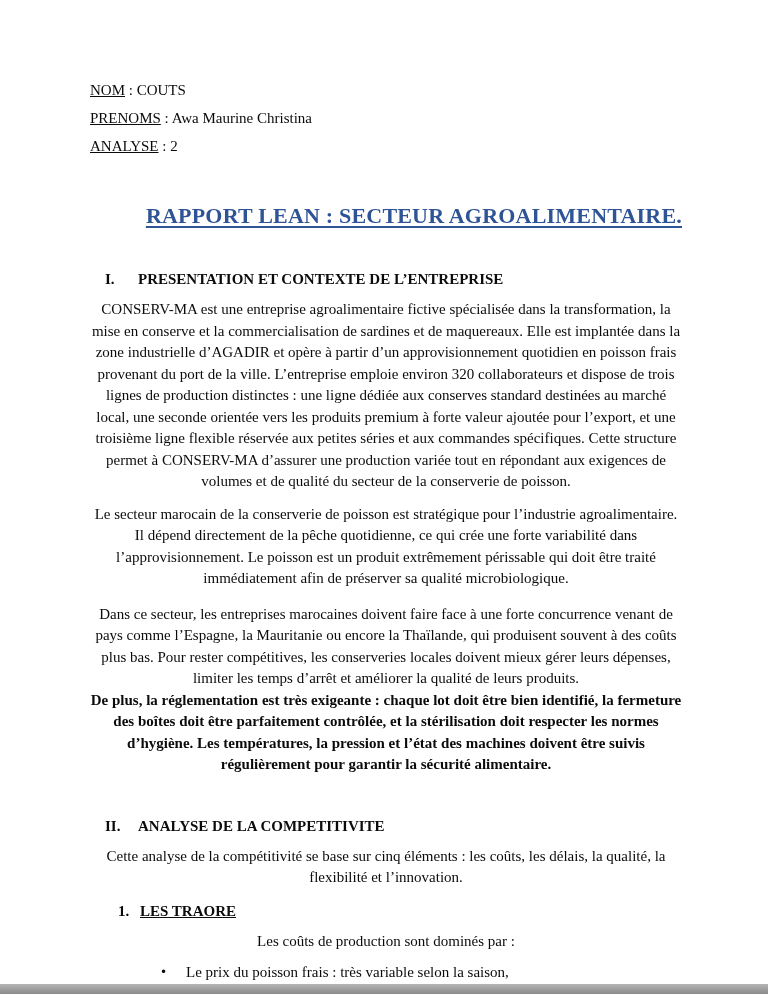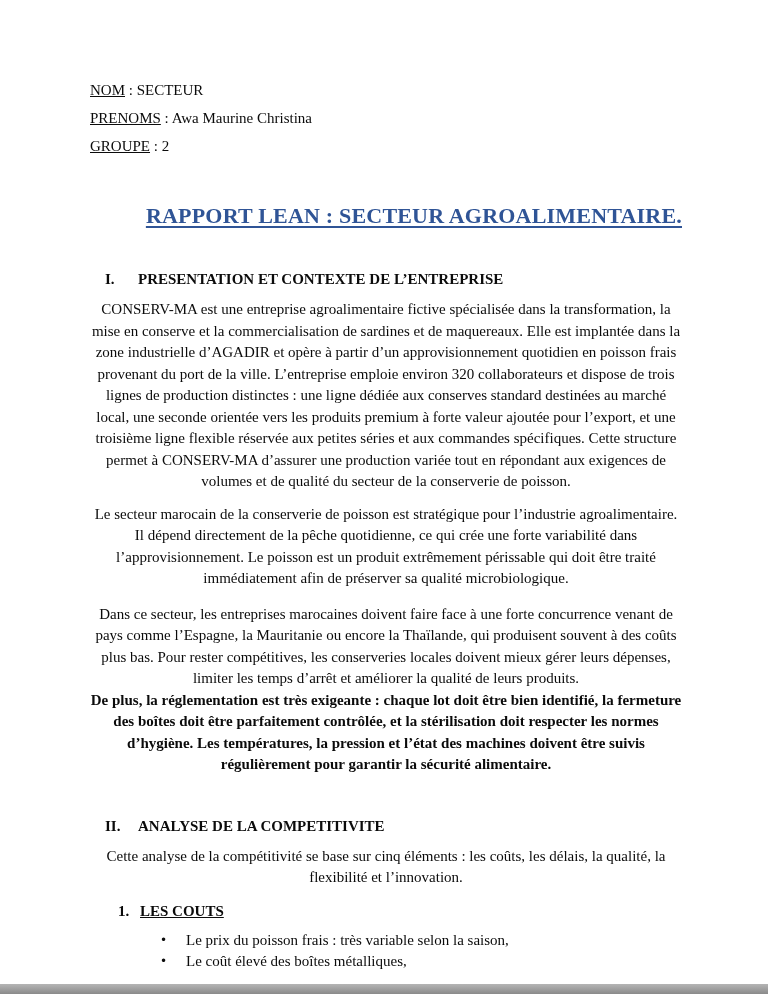--- a/index.html
+++ b/index.html
@@ -102,23 +102,23 @@
     height: 10px;
     background: linear-gradient(#b5b5b5, #8a8a8a);
   }
 </style>
 </head>
 <body>
 
 <div class="page">
   <div class="content">
 
-    <div class="hdr-field"><span class="lbl">NOM</span><span> : SECTEUR</span></div>
+    <div class="hdr-field"><span class="lbl">NOM</span><span> : COUTS</span></div>
     <div class="hdr-field"><span class="lbl">PRENOMS</span><span> : Awa Maurine Christina</span></div>
-    <div class="hdr-field"><span class="lbl">GROUPE</span><span> : 2</span></div>
+    <div class="hdr-field"><span class="lbl">ANALYSE</span><span> : 2</span></div>
 
     <div class="doc-title">RAPPORT LEAN : SECTEUR AGROALIMENTAIRE.</div>
 
     <div class="section-heading">
       <span class="num">I.</span>
       <span class="txt">PRESENTATION ET CONTEXTE DE L’ENTREPRISE</span>
     </div>
 
     <div class="para">CONSERV-MA est une entreprise agroalimentaire fictive spécialisée dans la transformation, la mise en conserve et la commercialisation de sardines et de maquereaux. Elle est implantée dans la zone industrielle d’AGADIR et opère à partir d’un approvisionnement quotidien en poisson frais provenant du port de la ville. L’entreprise emploie environ 320 collaborateurs et dispose de trois lignes de production distinctes : une ligne dédiée aux conserves standard destinées au marché local, une seconde orientée vers les produits premium à forte valeur ajoutée pour l’export, et une troisième ligne flexible réservée aux petites séries et aux commandes spécifiques. Cette structure permet à CONSERV-MA d’assurer une production variée tout en répondant aux exigences de volumes et de qualité du secteur de la conserverie de poisson.</div>
     <div class="para"> Le secteur marocain de la conserverie de poisson est stratégique pour l’industrie agroalimentaire. Il dépend directement de la pêche quotidienne, ce qui crée une forte variabilité dans l’approvisionnement. Le poisson est un produit extrêmement périssable qui doit être traité immédiatement afin de préserver sa qualité microbiologique.</div>
@@ -127,23 +127,24 @@
 
     <div class="section-heading">
       <span class="num">II.</span>
       <span class="txt">ANALYSE DE LA COMPETITIVITE</span>
     </div>
 
     <div class="para">Cette analyse de la compétitivité se base sur cinq éléments : les coûts, les délais, la qualité, la flexibilité et l’innovation.</div>
 
     <div class="sub-heading">
       <span class="num">1.</span>
-      <span class="txt">LES COUTS</span>
+      <span class="txt">LES TRAORE</span>
     </div>
 
+    <div class="para">Les coûts de production sont dominés par :</div>
 
     <div class="bullets">
       <div class="bullet-row">
         <span class="dot">•</span>
         <span>Le prix du poisson frais : très variable selon la saison,</span>
       </div>
       <div class="bullet-row">
         <span class="dot">•</span>
         <span>Le coût élevé des boîtes métalliques,</span>
       </div>

